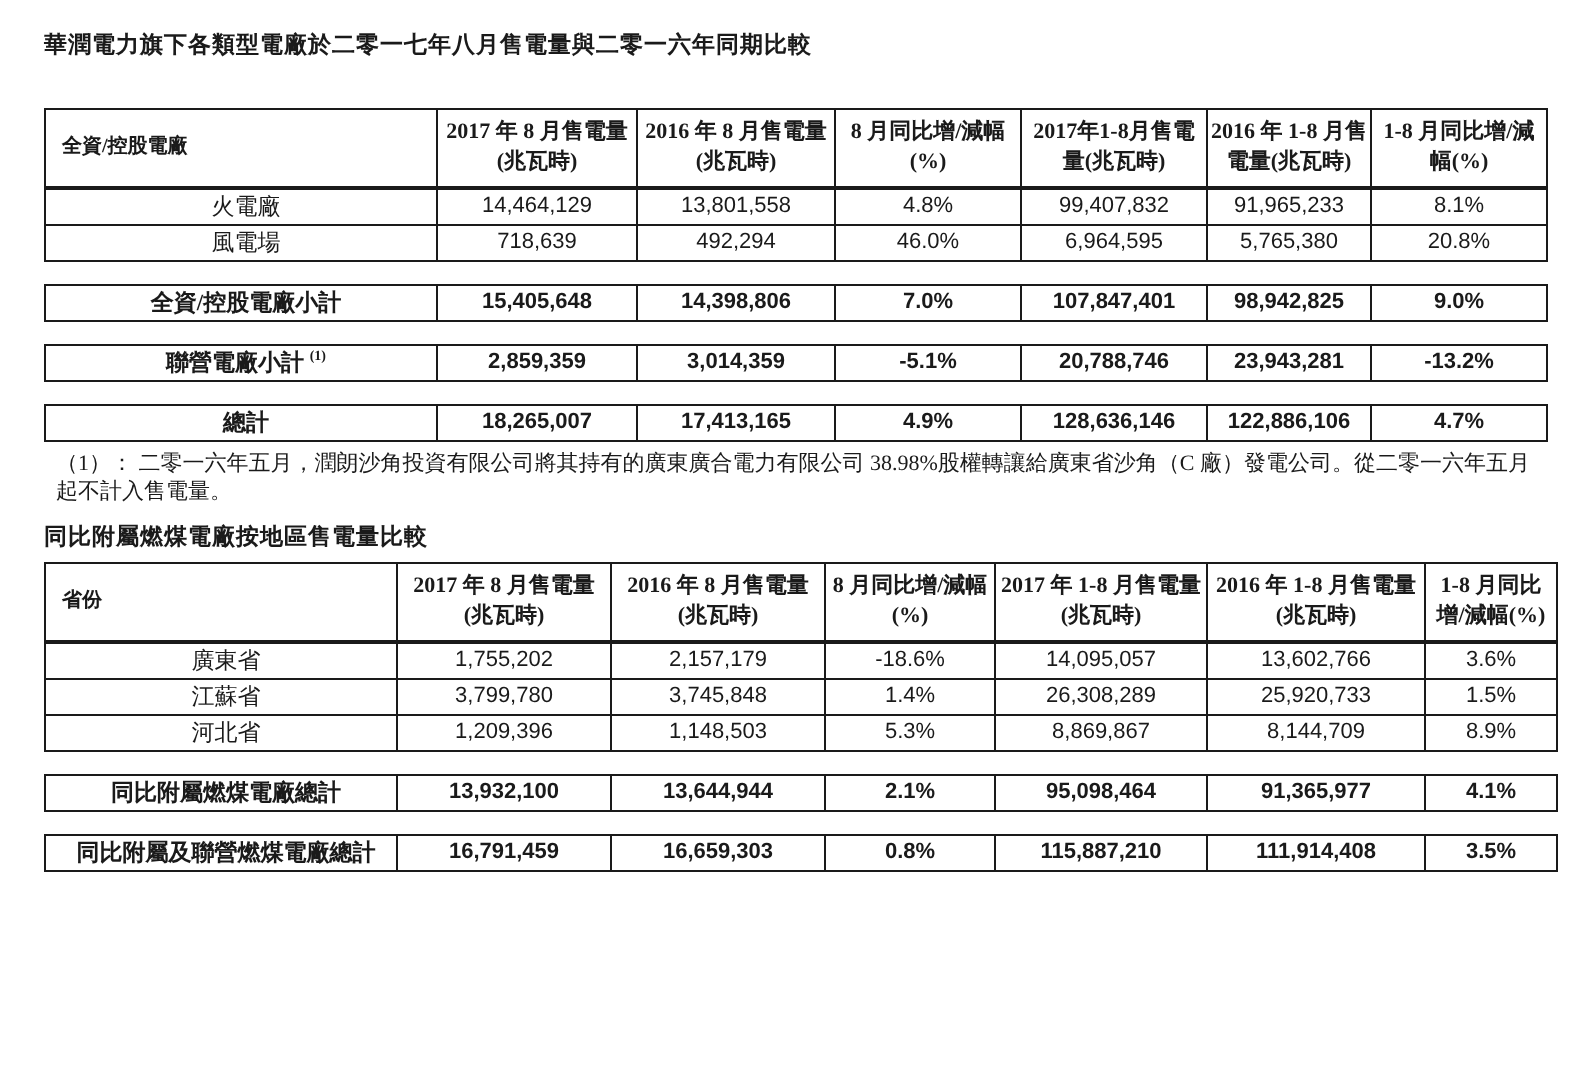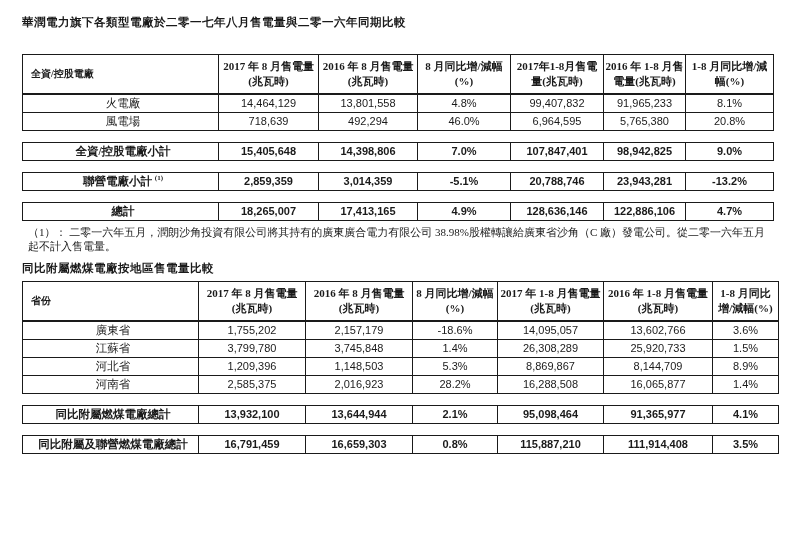--- a/index.html
+++ b/index.html
@@ -243,29 +243,20 @@
     </tr>
     <tr>
       <td class="lbl">河北省</td>
       <td class="num">1,209,396</td>
       <td class="num">1,148,503</td>
       <td class="num">5.3%</td>
       <td class="num">8,869,867</td>
       <td class="num">8,144,709</td>
       <td class="num">8.9%</td>
     </tr>
-    <tr>
-      <td class="lbl">河南省</td>
-      <td class="num">2,585,375</td>
-      <td class="num">2,016,923</td>
-      <td class="num">28.2%</td>
-      <td class="num">16,288,508</td>
-      <td class="num">16,065,877</td>
-      <td class="num">1.4%</td>
-    </tr>
   </tbody>
 </table>
 
 <table class="tbl t2 box">
   <colgroup>
     <col style="width:176px">
       <col style="width:107px">
       <col style="width:107px">
     <col style="width:85px">
       <col style="width:106px">

